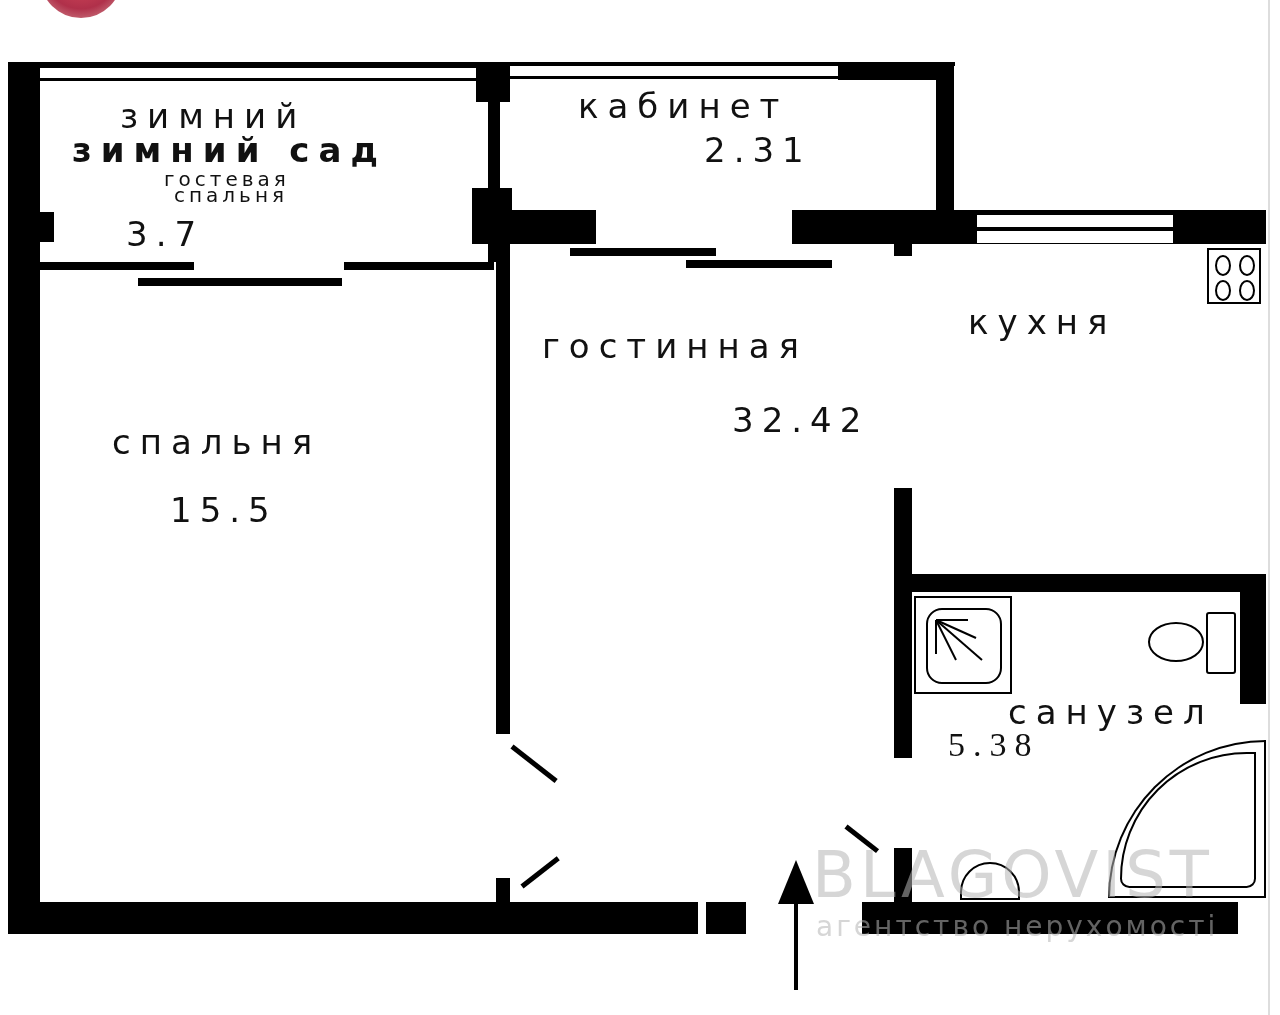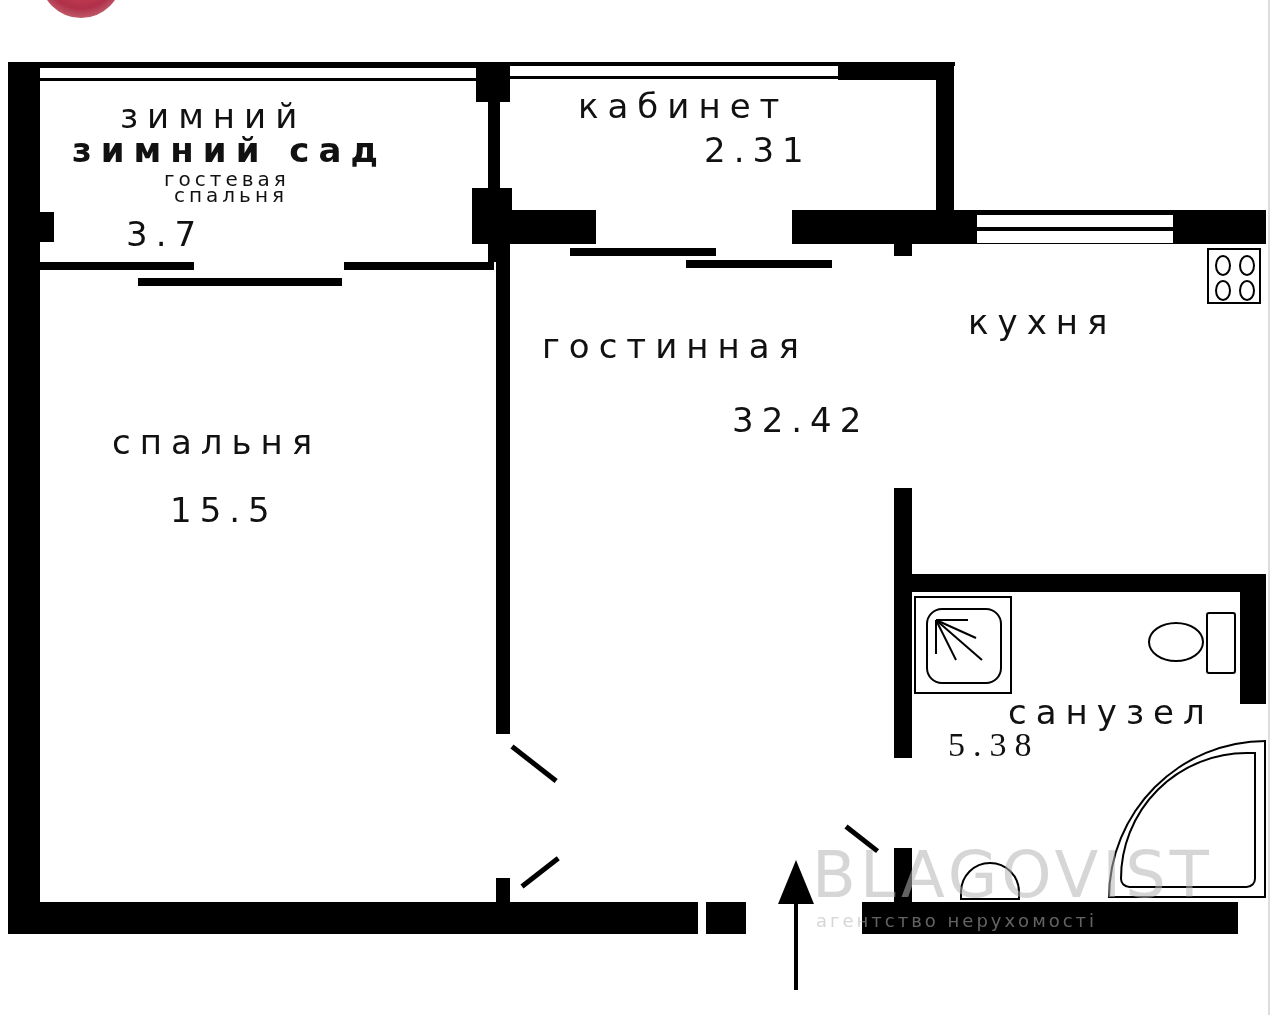--- a/index.html
+++ b/index.html
@@ -107,14 +107,14 @@
   <div class="lbl big" style="left:542px;top:326px;">гостинная</div>
   <div class="lbl num" style="left:732px;top:400px;">32.42</div>
 
   <div class="lbl big" style="left:112px;top:422px;">спальня</div>
   <div class="lbl num" style="left:170px;top:490px;">15.5</div>
 
   <div class="lbl big" style="left:1008px;top:692px;">санузел</div>
   <div class="lbl num" style="left:948px;top:726px;font-family:Liberation Serif, serif;">5.38</div>
 
   <div class="wm" style="left:812px;top:838px;font-size:64px;letter-spacing:4px;">BLAGOVIST</div>
-  <div class="wm" style="left:816px;top:910px;font-size:18px;letter-spacing:3px;">агентство нерухомості</div>
+  <div class="wm" style="left:816px;top:910px;font-size:28px;letter-spacing:3px;">агентство нерухомості</div>
 </div>
 
 </body></html>

